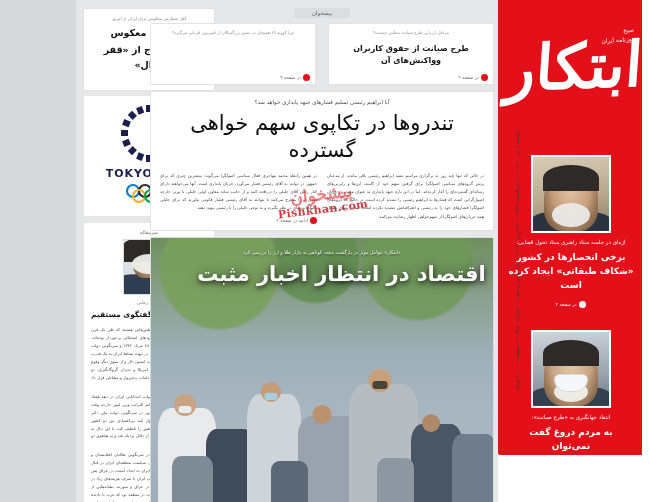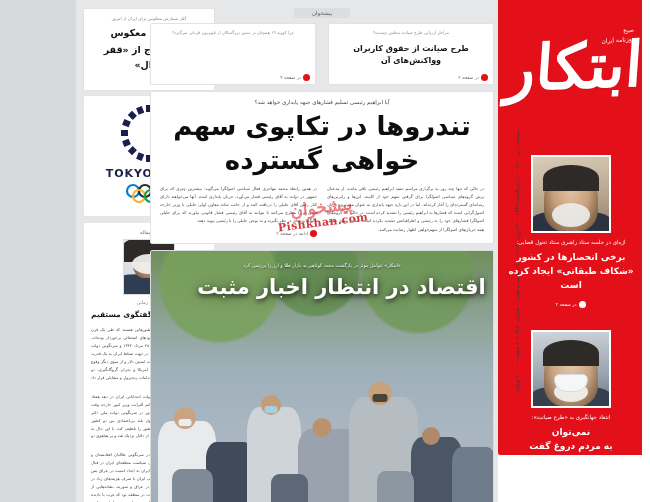--- a/index.html
+++ b/index.html
@@ -169,21 +169,21 @@
   .lead-box {
     margin-top: 6px; background: #fff;
     border: 1px solid #e2e2e2; border-radius: 2px;
     padding: 7px 9px 6px 9px;
   }
   .lead-kicker {
     text-align: center; font-size: 5.5px; color: #4a4a4a;
     letter-spacing: 1.6px; margin-bottom: 5px;
   }
   .lead-title {
-    text-align: center; font-size: 26px; font-weight: 700;
+    text-align: center; font-size: 21px; font-weight: 400;
     color: #0d0d0d; letter-spacing: -.8px; line-height: 1.3;
     margin-bottom: 7px;
   }
   .lead-cols {
     display: flex; gap: 10px; direction: rtl;
     position: relative;
   }
   .lead-col { flex: 1; }
   .lead-col p {
     font-size: 4.2px; color: #3f3f3f; line-height: 1.95;
@@ -480,22 +480,22 @@
       </div>
     </div>
 
     <div class="promo promo-2">
       <div class="promo-photo p2">
         <div class="shoulders" style="background:#35404f"></div>
         <div class="face" style="background:radial-gradient(ellipse at 50% 30%,#e4c9ab 0%,#c9a684 50%,#8e6e52 80%,#5d4a38 100%)"></div>
         <div class="mask"></div>
       </div>
       <div class="promo-kicker">انتقاد جهانگیری به «طرح صیانت»:</div>
+      <div class="promo-title">به مردم دروغ گفت</div>
       <div class="promo-title">نمی‌توان</div>
-      <div class="promo-title">به مردم دروغ گفت</div>
       <div class="promo-badge">
         <span class="badge-dot"></span>
         <span class="badge-txt">در صفحه ۲</span>
       </div>
     </div>
   </div>
 
 </div>
 
 </body></html>

